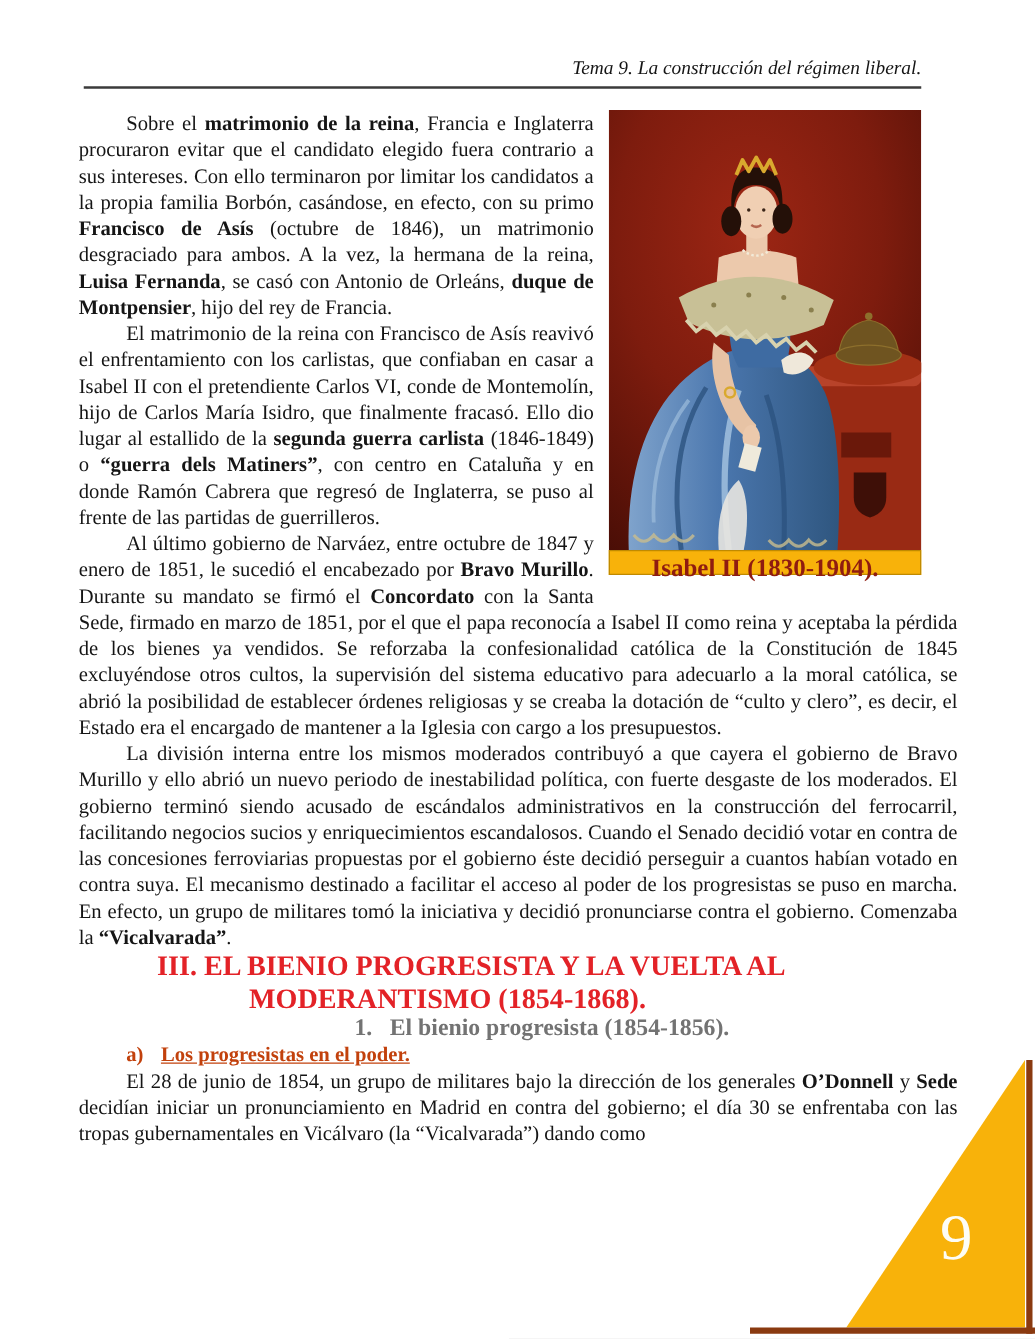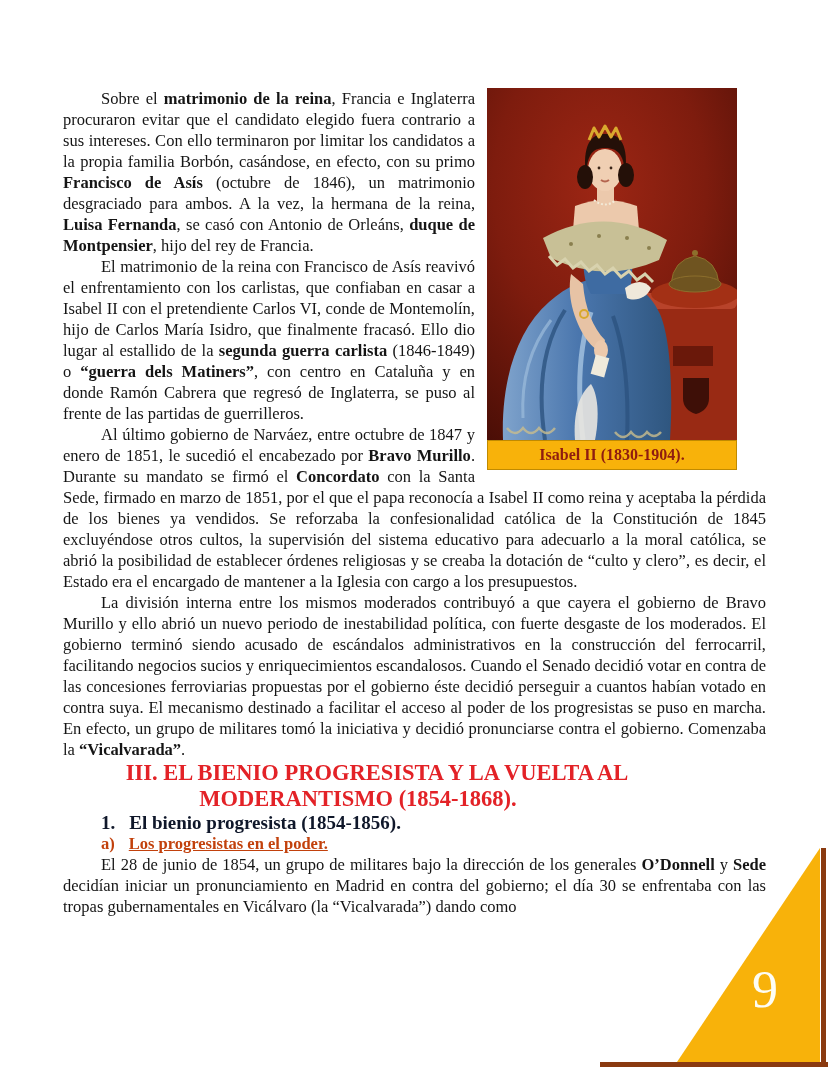--- a/index.html
+++ b/index.html
@@ -21,50 +21,53 @@
     font-size:16.5px; line-height:21px; text-align:justify;
   }
   .content p{margin:0; text-indent:38px;}
   .content p b{font-weight:bold;margin-top:44px;}
   
   .figure{
     float:right; width:250px; margin:0 29px 8px 12px;
   }
   .figure svg{display:block; width:250px; height:352px;}
   .figure .caption{
-    box-sizing:border-box; width:250px; height:30px; line-height:28px;
+    box-sizing:border-box; width:250px; height:20px; line-height:28px;
     background:#f8b20a; border:1px solid #c08a00;
-    text-align:center; font-weight:bold; font-size:16px; color:#8f1c10;
+    text-align:center; font-weight:bold; font-size:20px; color:#8f1c10;
   }
   
   .section-heading{
     margin:22px auto 24px auto; max-width:590px;
     text-align:center; font-weight:bold; font-size:22.5px; line-height:26px;
     color:#e32227; text-indent:0;
   }
   .subsection-heading{
     margin:0 0 28px 75px; font-weight:bold; font-size:19px;
-    color:#0f172a; text-indent:0; text-align:left;
+    color:#737373; text-indent:0; text-align:center;
   }
   .subsection-heading .marker{margin-right:14px;}
   .item-heading{
     margin:0 0 24px 100px; font-weight:bold; font-size:16.5px;
     color:#c2410c; text-indent:0; text-align:left;
   }
   .item-heading .marker{margin-right:14px;}
   .item-heading .underlined{text-decoration:underline;}
   
   .corner{position:absolute; right:0; bottom:0; width:230px; height:231px;}
   .corner svg{display:block; width:230px; height:231px;}
 </style>
 </head>
 <body>
 
 <div class="page">
 
+  <div class="header">
+    <span>Tema 9. La construcción del régimen liberal.</span>
+  </div>
 
   <div class="content">
 
     <div class="figure">
       <svg viewBox="0 0 250 352" aria-hidden="true">
         <defs>
           <radialGradient id="bgG" cx="45%" cy="28%" r="85%">
             <stop offset="0%" stop-color="#9d2614"></stop>
             <stop offset="50%" stop-color="#7e1c0e"></stop>
             <stop offset="100%" stop-color="#4a0e06"></stop>

